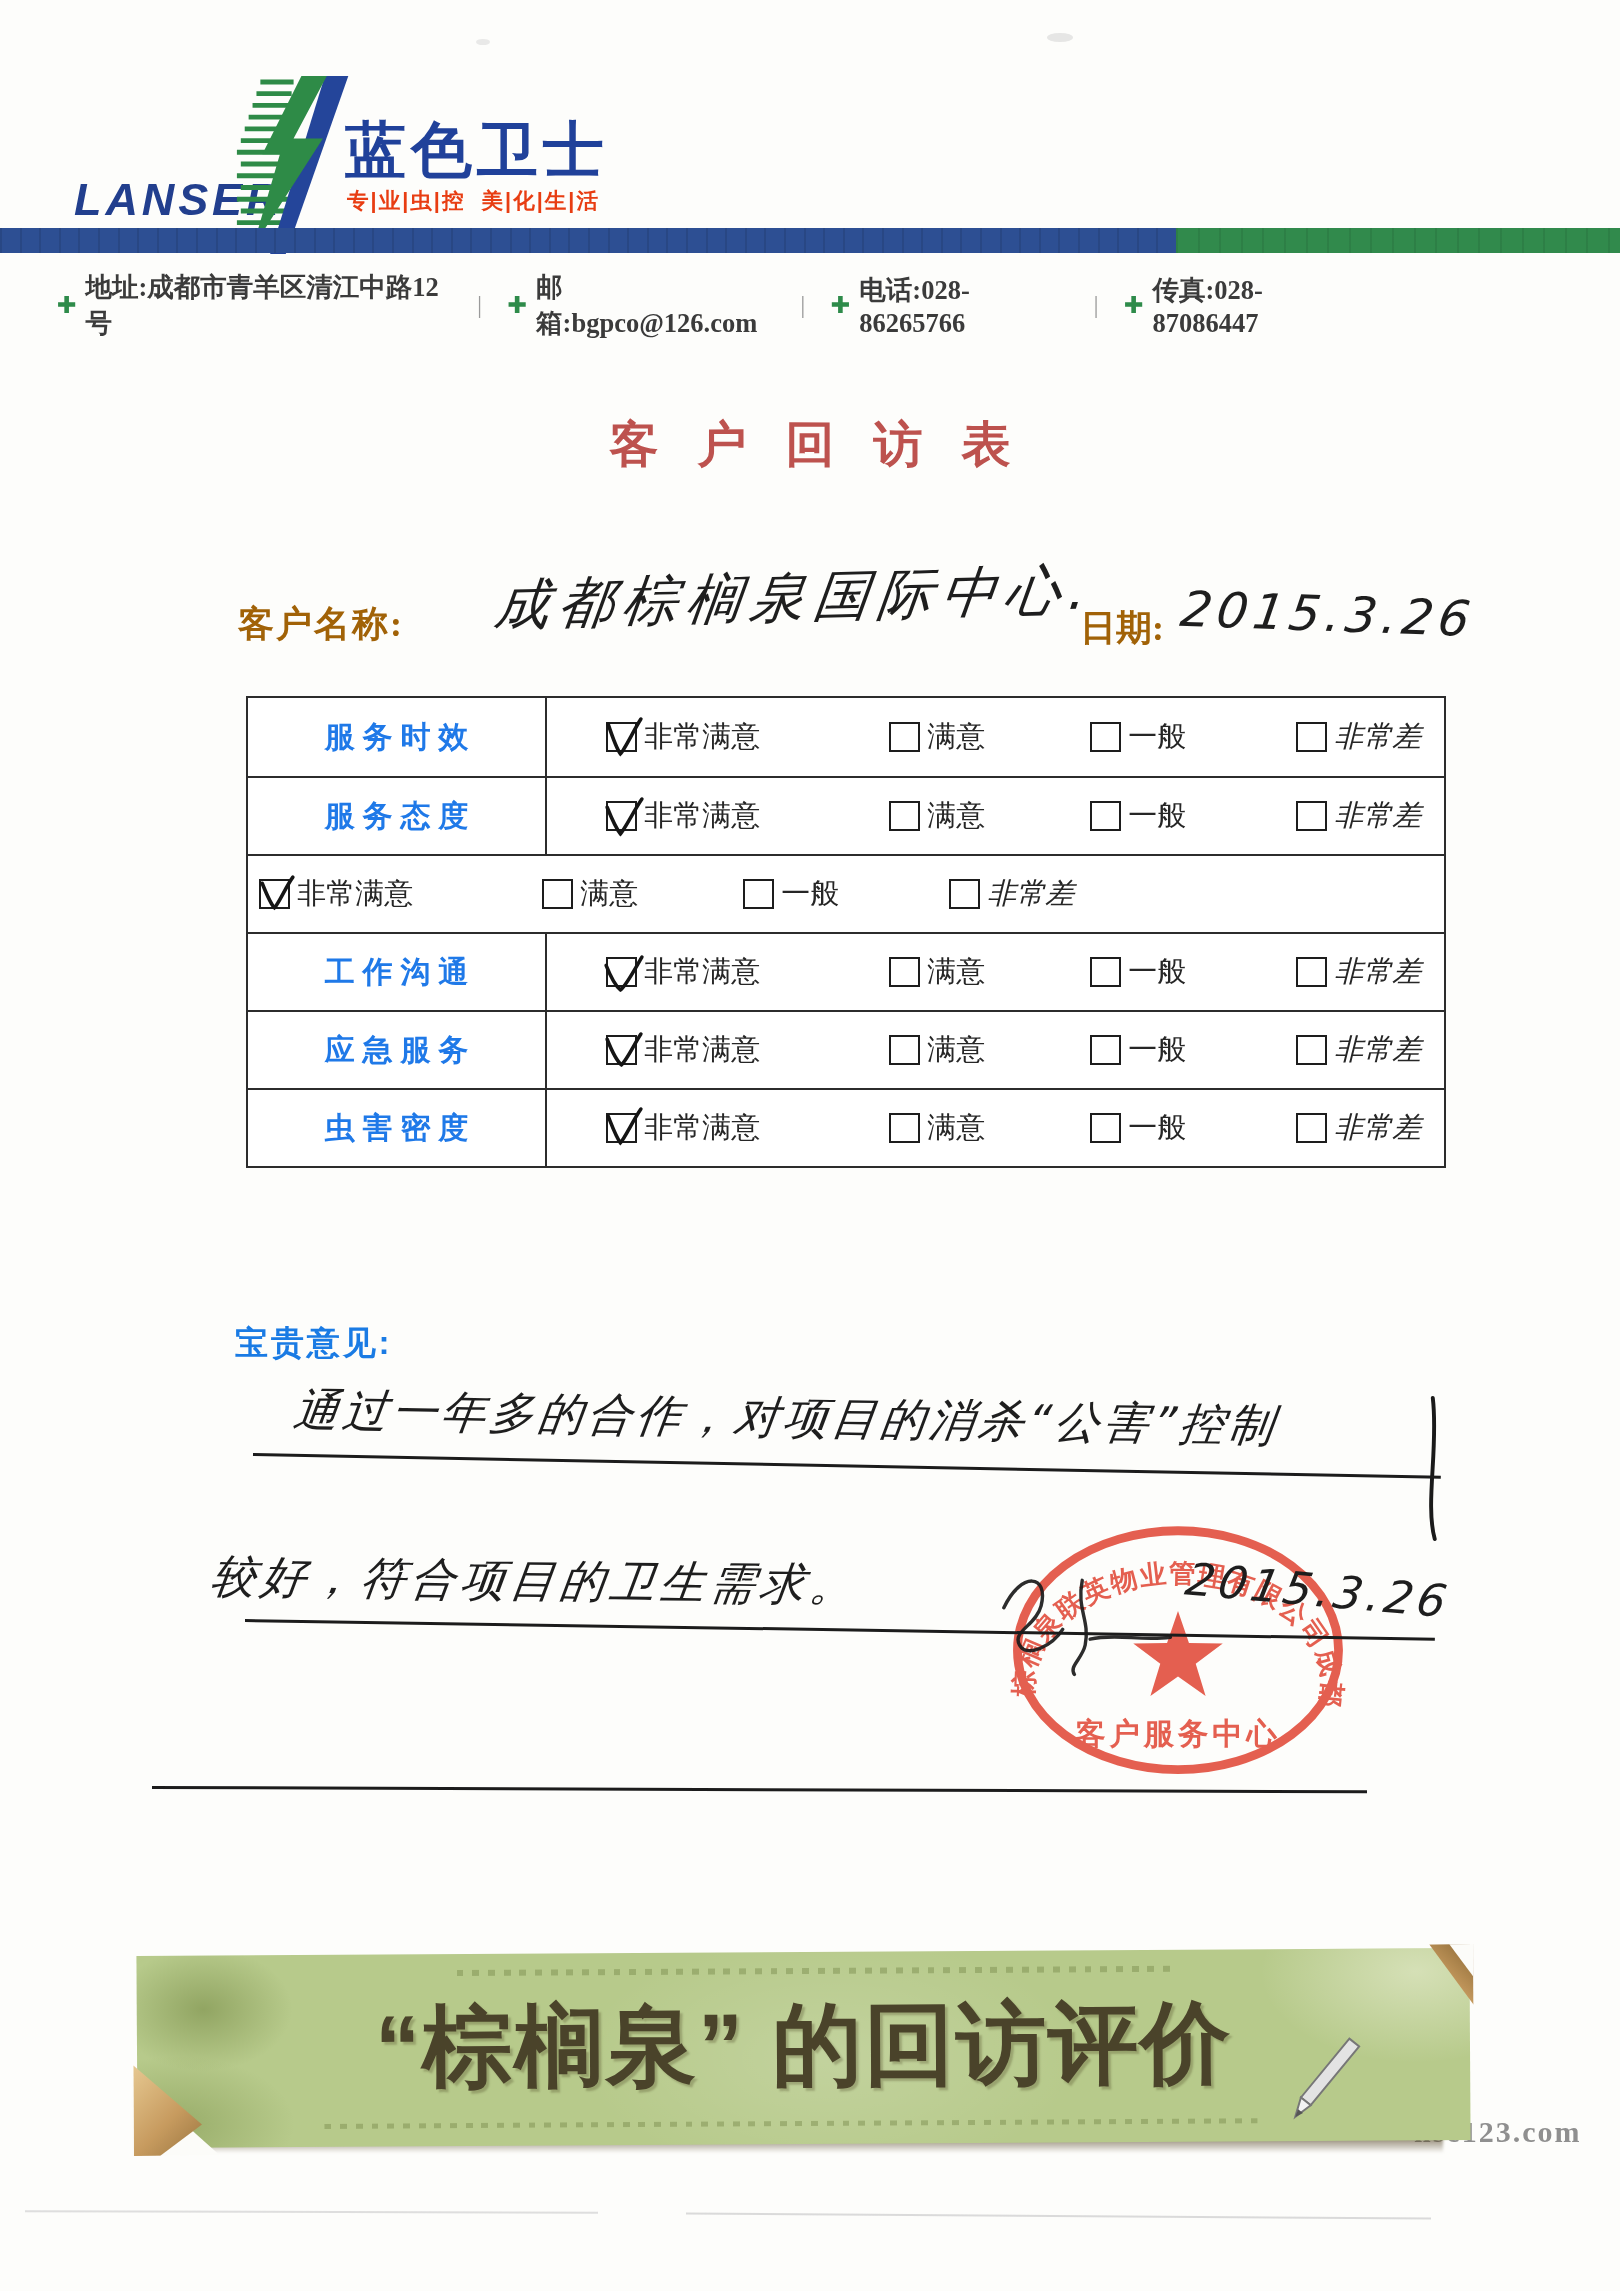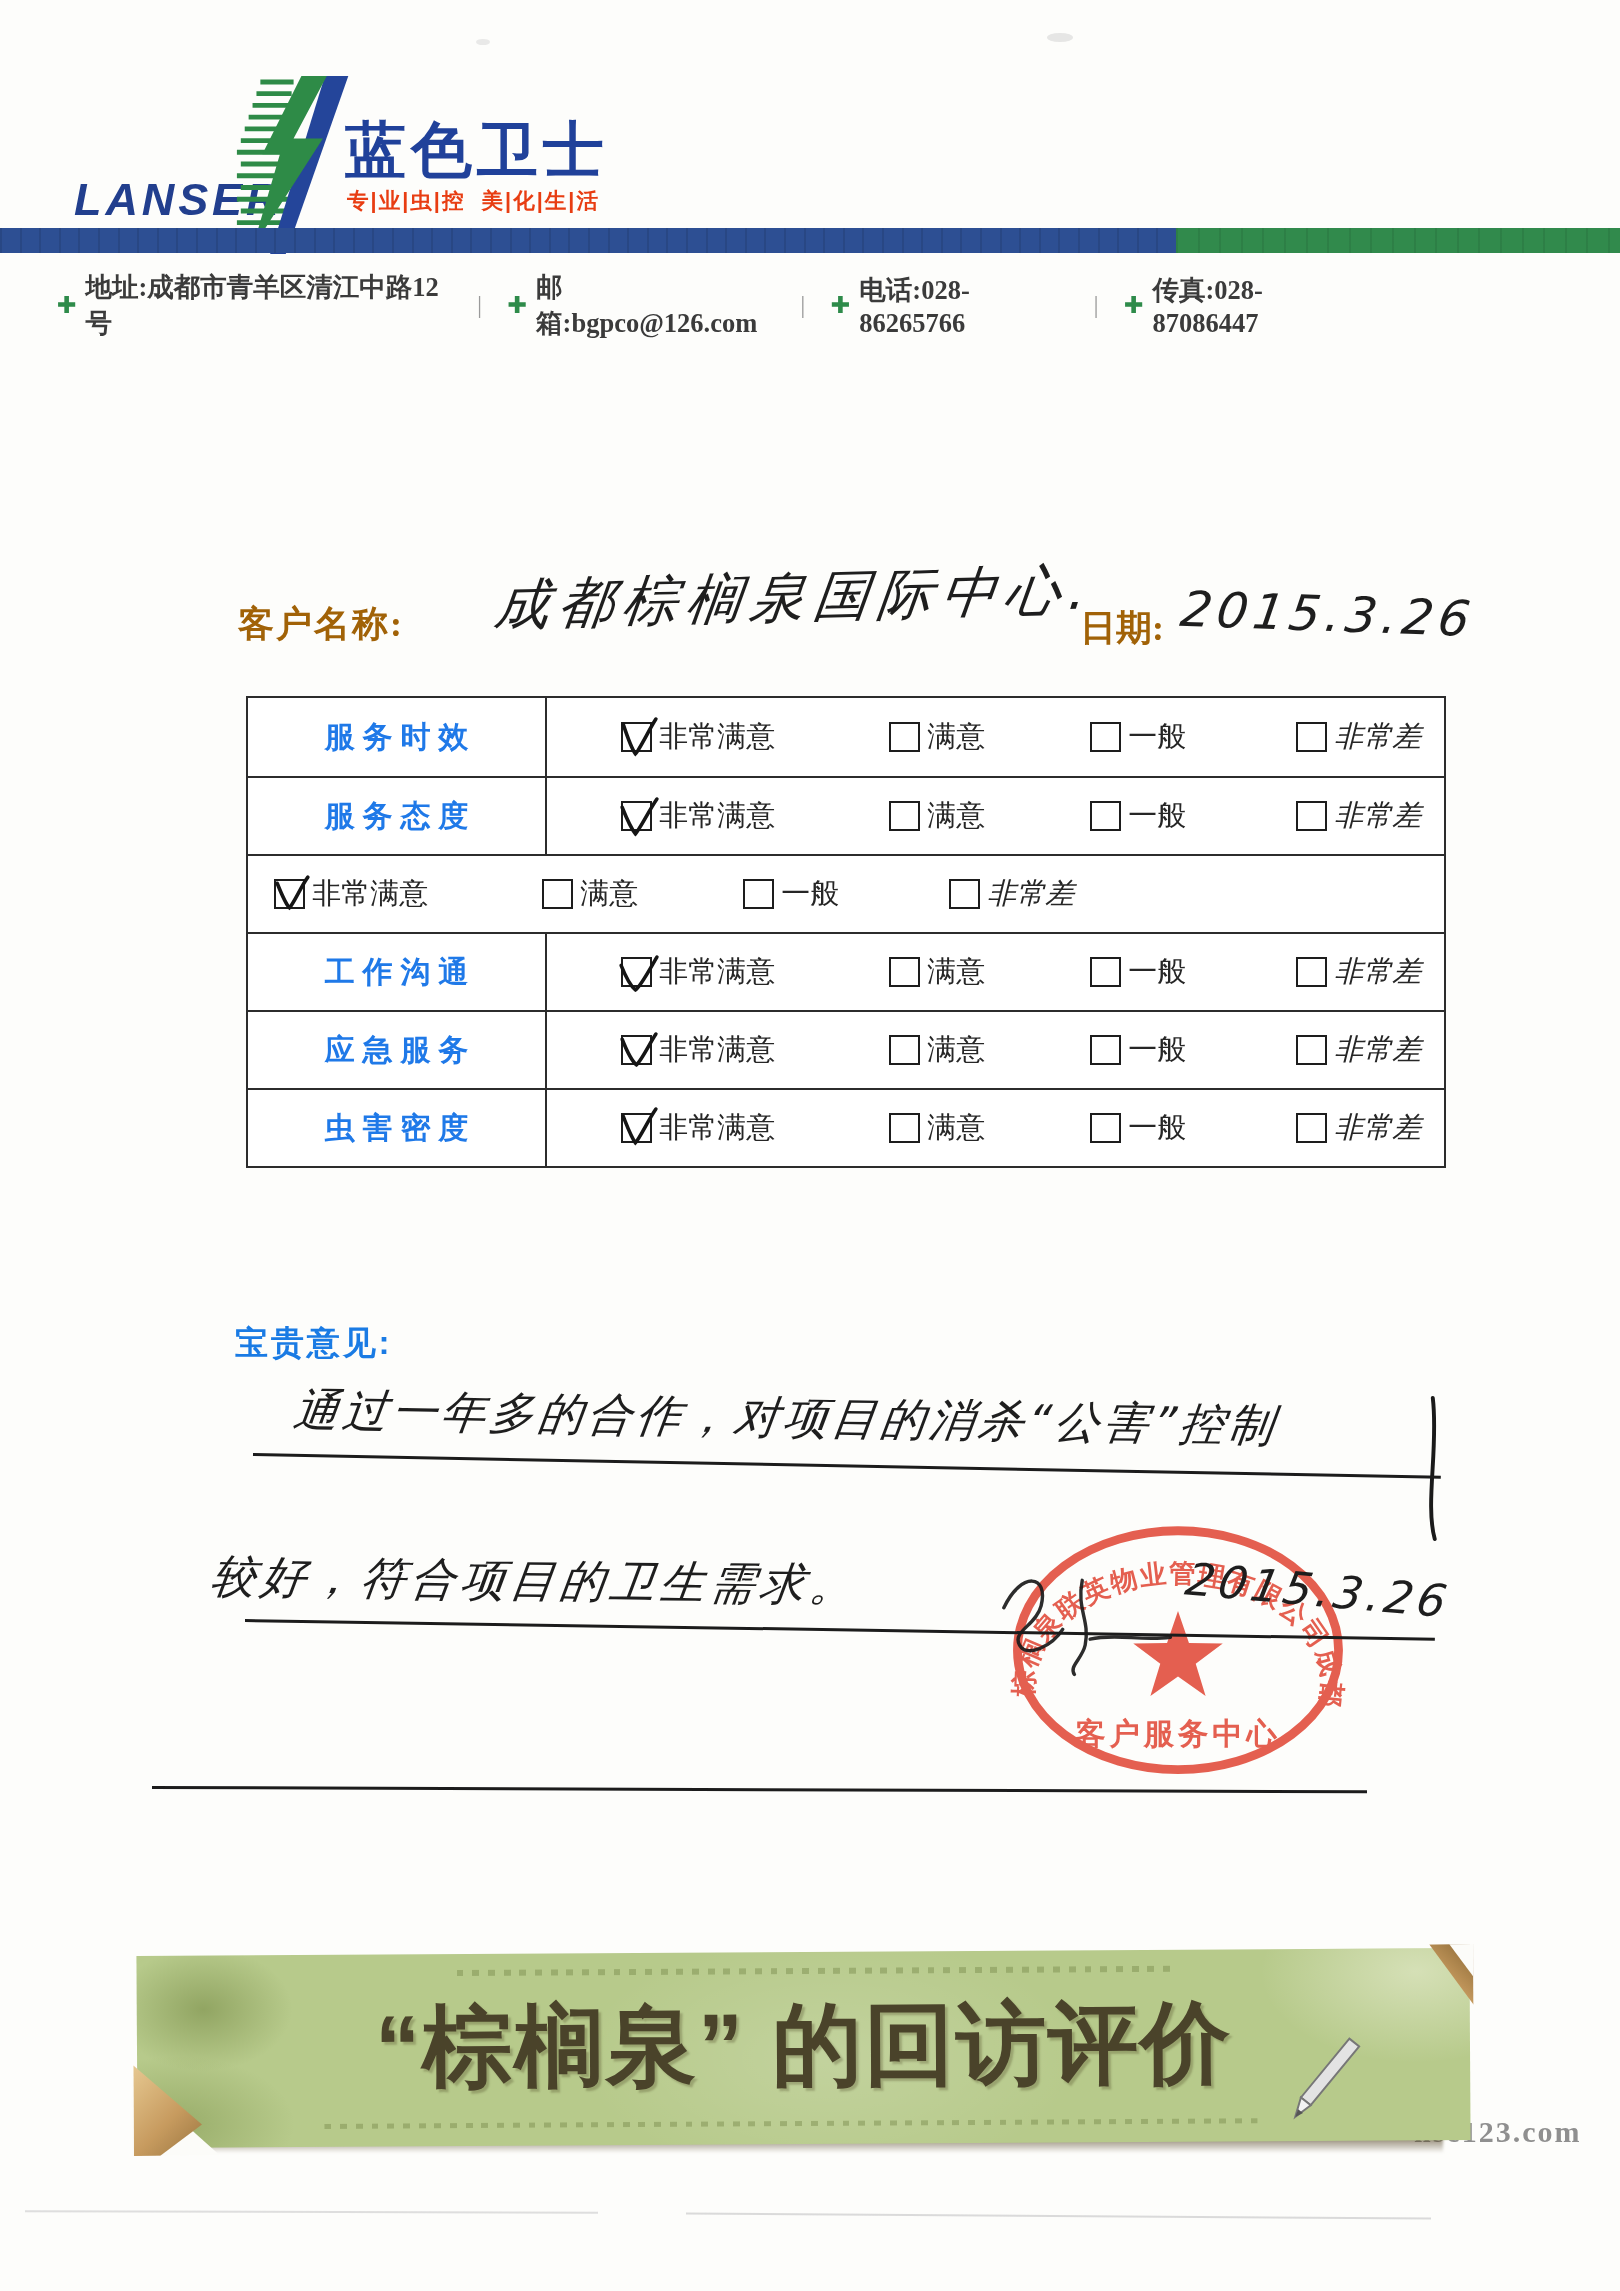--- a/index.html
+++ b/index.html
@@ -37,21 +37,21 @@
   
   .rtable{left:246px;top:696px;width:1200px;height:472px;border:2.9px solid #2c2c2c;
           box-sizing:border-box;display:grid;grid-template-rows:repeat(6,1fr);background:#fff;}
   .t-row{display:flex;border-top:2px solid #2c2c2c;gap:48px;}
   .t-row:first-child{border-top:none;}
   .t-label{width:297px;border-right:2px solid #2c2c2c;display:flex;align-items:center;justify-content:center;
            color:#1f79e8;font-size:30px;font-weight:bold;letter-spacing:7.8px;text-indent:7.8px;}
   .t-opts{flex:1;position:relative;}
   .opt{position:absolute;top:50%;transform:translateY(-50%);display:flex;align-items:center;
        font-size:29px;color:#262626;font-family:"Liberation Serif",serif;}
-  .opt.o1{left:26px;justify-content:space-between;} .opt.o2{left:294px;} .opt.o3{left:495px;} .opt.o4{left:701px;font-style:italic;}
+  .opt.o1{left:11px;justify-content:space-between;} .opt.o2{left:294px;} .opt.o3{left:495px;} .opt.o4{left:701px;font-style:italic;}
   .cb{width:26.5px;height:26.5px;border:2px solid #1d1d1d;margin-right:7.8px;position:relative;background:#fff;flex:none;}
   .tick{position:absolute;left:-4.9px;top:-7.8px;width:41px;height:45px;overflow:visible;}
   .tick path{stroke:#151515;stroke-width:3.5;fill:none;stroke-linecap:round;}
 
   
   .cmt-label{left:235px;top:1321px;font-size:33px;font-weight:bold;color:#1a7be4;letter-spacing:2.9px;}
   .uline{height:2.9px;background:#1c1c1c;transform-origin:left center;}
   .ul1{left:253px;top:1453px;width:1188px;transform:rotate(1.1deg);}
   .ul2{left:245px;top:1619px;width:1190px;transform:rotate(0.9deg);z-index:4;}
   .ul3{left:152px;top:1786px;width:1215px;transform:rotate(0.2deg);}
@@ -146,20 +146,21 @@
     <span class="plus">✚</span>
     <span>邮箱:bgpco@126.com</span>
     <span class="sep">|</span>
     <span class="plus">✚</span>
     <span>电话:028-86265766</span>
     <span class="sep">|</span>
     <span class="plus">✚</span>
     <span>传真:028-87086447</span>
   </div>
 
+  <div class="abs title">客户回访表</div>
   <div class="abs cust-label">客户名称:</div>
   <div class="abs hand cust-hand">成都棕榈泉国际中心.</div>
   <div class="abs date-label">日期:</div>
   <div class="abs hand date-hand">2015.3.26</div>
 
   <div class="abs rtable">
 
     <div class="t-row">
       <div class="t-label">服务时效</div>
       <div class="t-opts">

